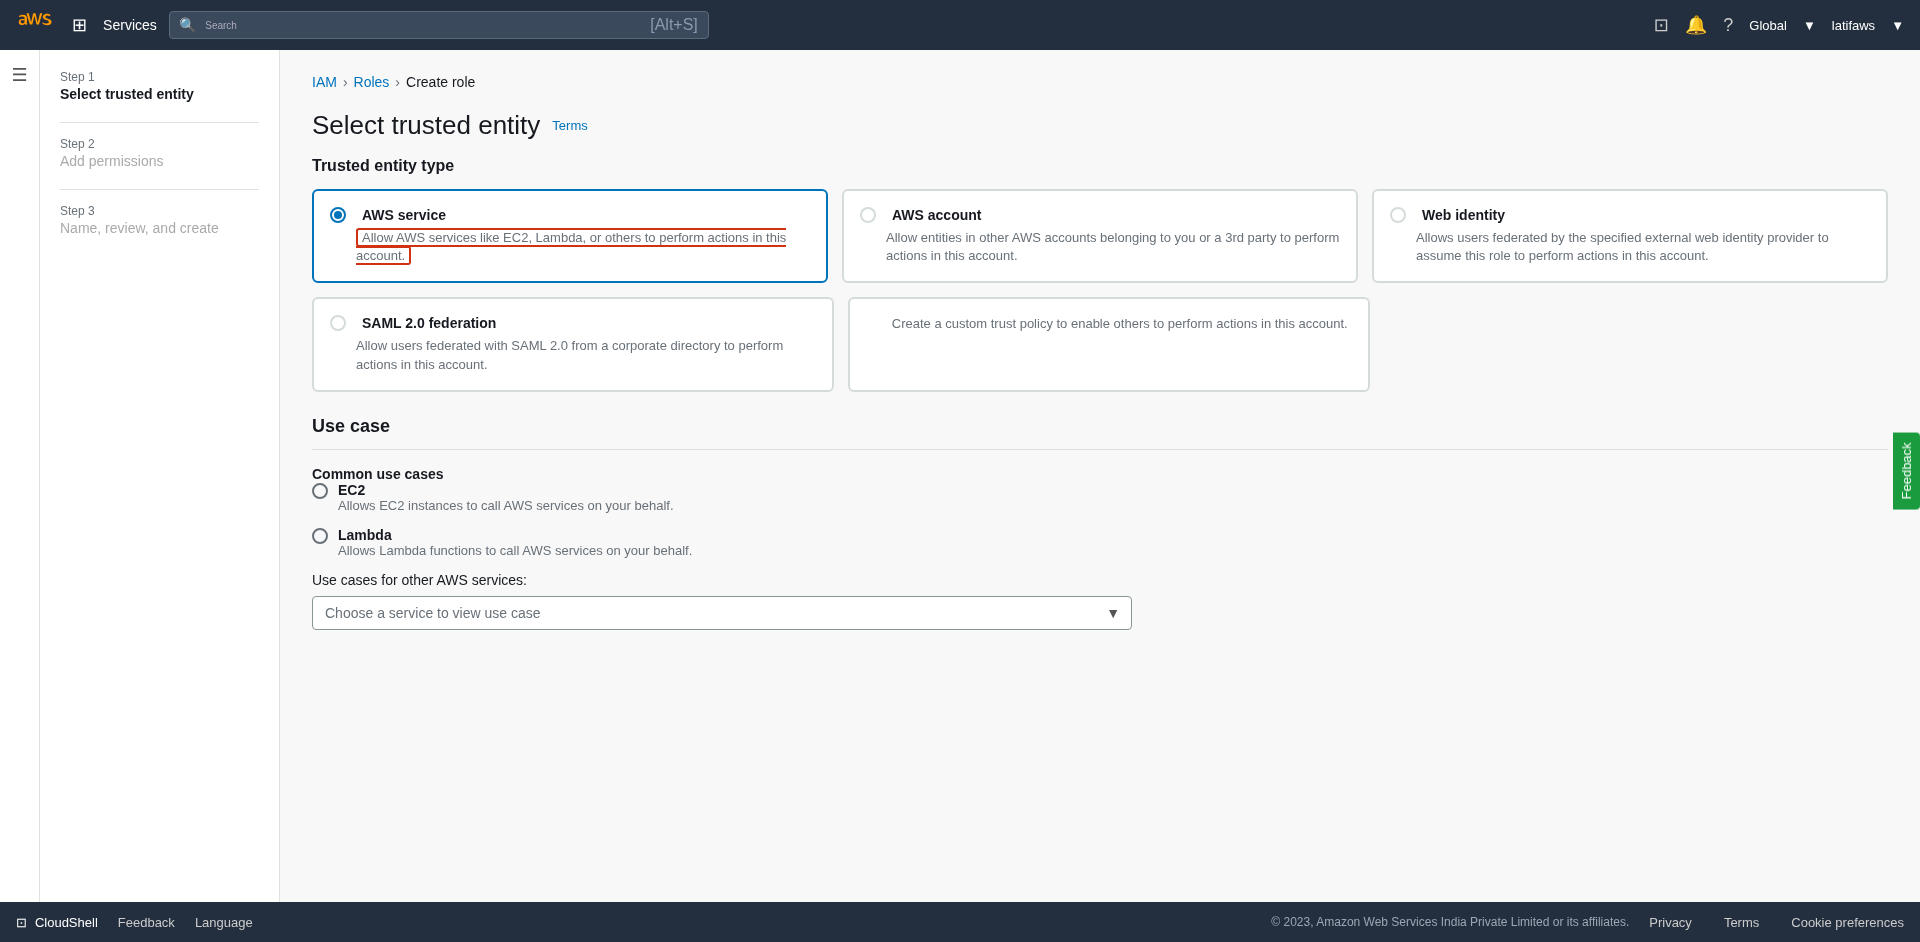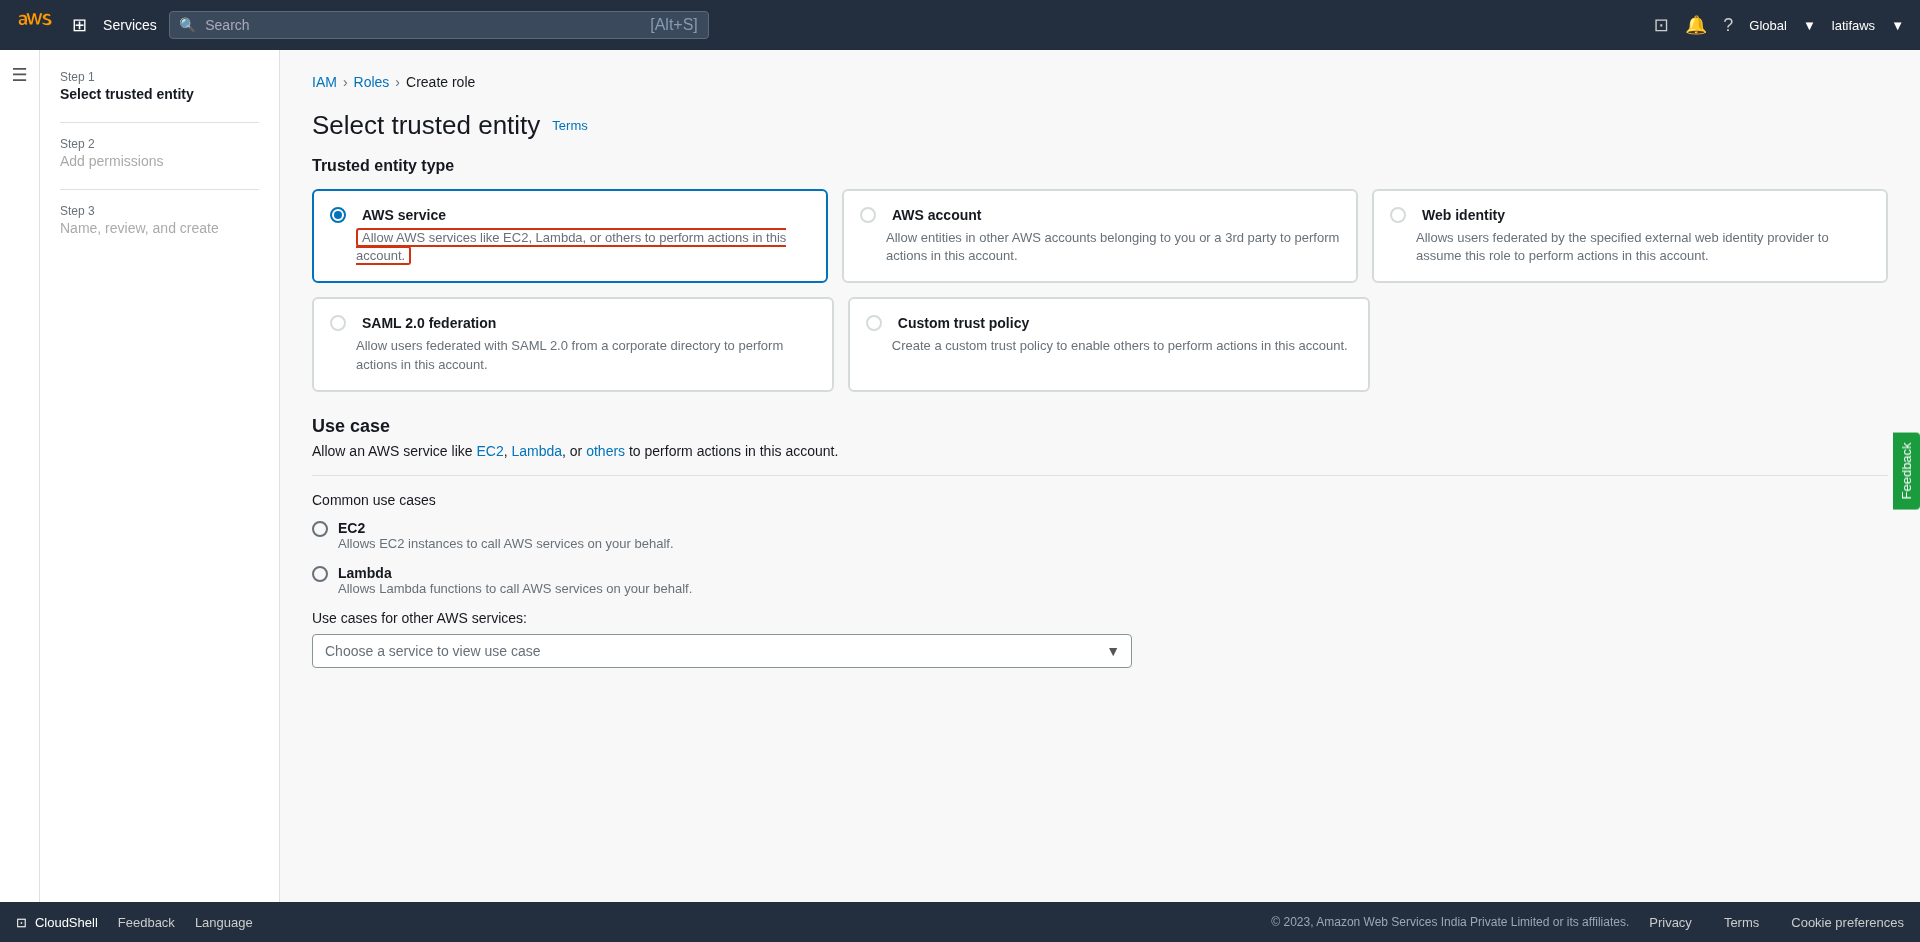--- a/index.html
+++ b/index.html
@@ -45,21 +45,21 @@
       padding: 4px 10px;
       flex: 1;
       max-width: 540px;
       gap: 8px;
     }
     .navbar-search input {
       background: transparent;
       border: none;
       outline: none;
       color: #fff;
-      font-size: 14px;
+      font-size: 10px;
       flex: 1;
     }
     .navbar-search input::placeholder { color: #aab; }
     .navbar-search-hint {
       color: #8a9ab0;
       font-size: 16px;
     }
     .navbar-spacer { flex: 1; }
     .navbar-icons {
       display: flex;
@@ -285,23 +285,22 @@
       color: #0073bb;
       text-decoration: none;
     }
     .section-divider {
       border: none;
       border-top: 1px solid #e0e0e0;
       margin: 12px 0 16px 0;
     }
     .common-use-cases-title {
       font-size: 14px;
-      font-weight: 400;
-      color: #16191f;
-      margin-bottom: 12px;
+      font-weight: 700;
+      color: #16191f;
     }
     .radio-option {
       display: flex;
       align-items: flex-start;
       gap: 10px;
       margin-bottom: 14px;
       cursor: pointer;
     }
     .radio-option-circle {
       width: 16px;
@@ -516,33 +515,26 @@
 
       <div class="entity-card">
         <div class="entity-card-header">
           <div class="radio-circle"></div>
           <span class="entity-card-title">SAML 2.0 federation</span>
         </div>
         <div class="entity-card-desc">Allow users federated with SAML 2.0 from a corporate directory to perform actions in this account.</div>
       </div>
 
       <div class="entity-card">
-        <div class="entity-card-header">
-          <div class="radio-circle"></div>
-          <span class="entity-card-title">Custom trust policy</span>
-        </div>
         <div class="entity-card-desc">Create a custom trust policy to enable others to perform actions in this account.</div>
       </div>
     </div>
 
     <div class="use-case-section">
       <div class="use-case-title">Use case</div>
-      <div class="use-case-desc">
-        Allow an AWS service like <a>EC2</a>, <a>Lambda</a>, or <a>others</a> to perform actions in this account.
-      </div>
       <hr class="section-divider">
       <div class="common-use-cases-title">Common use cases</div>
 
       <div class="radio-option">
         <div class="radio-option-circle"></div>
         <div class="radio-option-content">
           <div class="radio-option-title">EC2</div>
           <div class="radio-option-desc">Allows EC2 instances to call AWS services on your behalf.</div>
         </div>
       </div>

